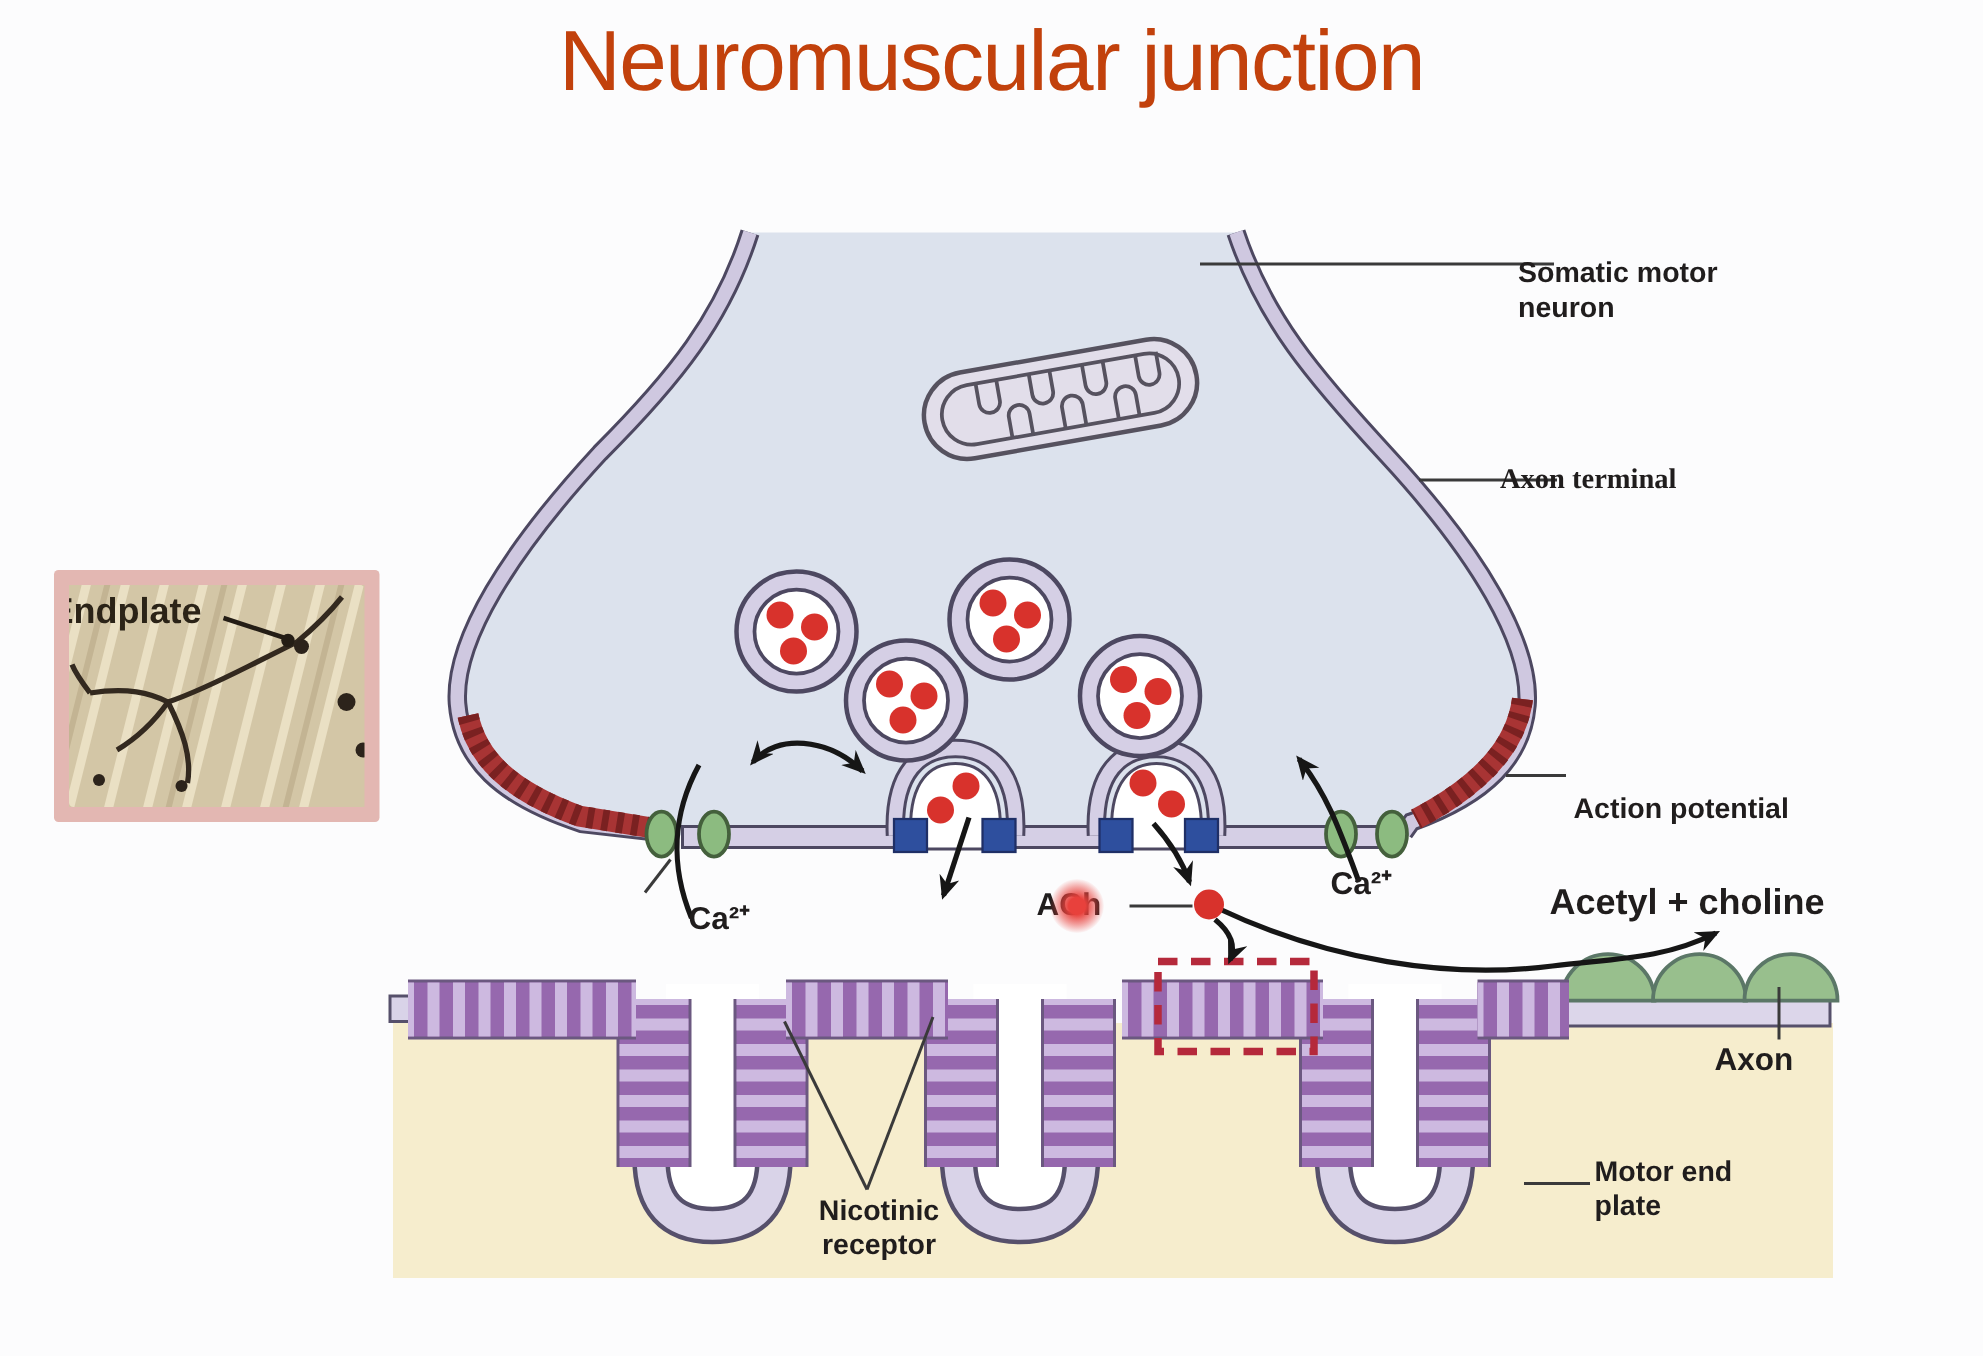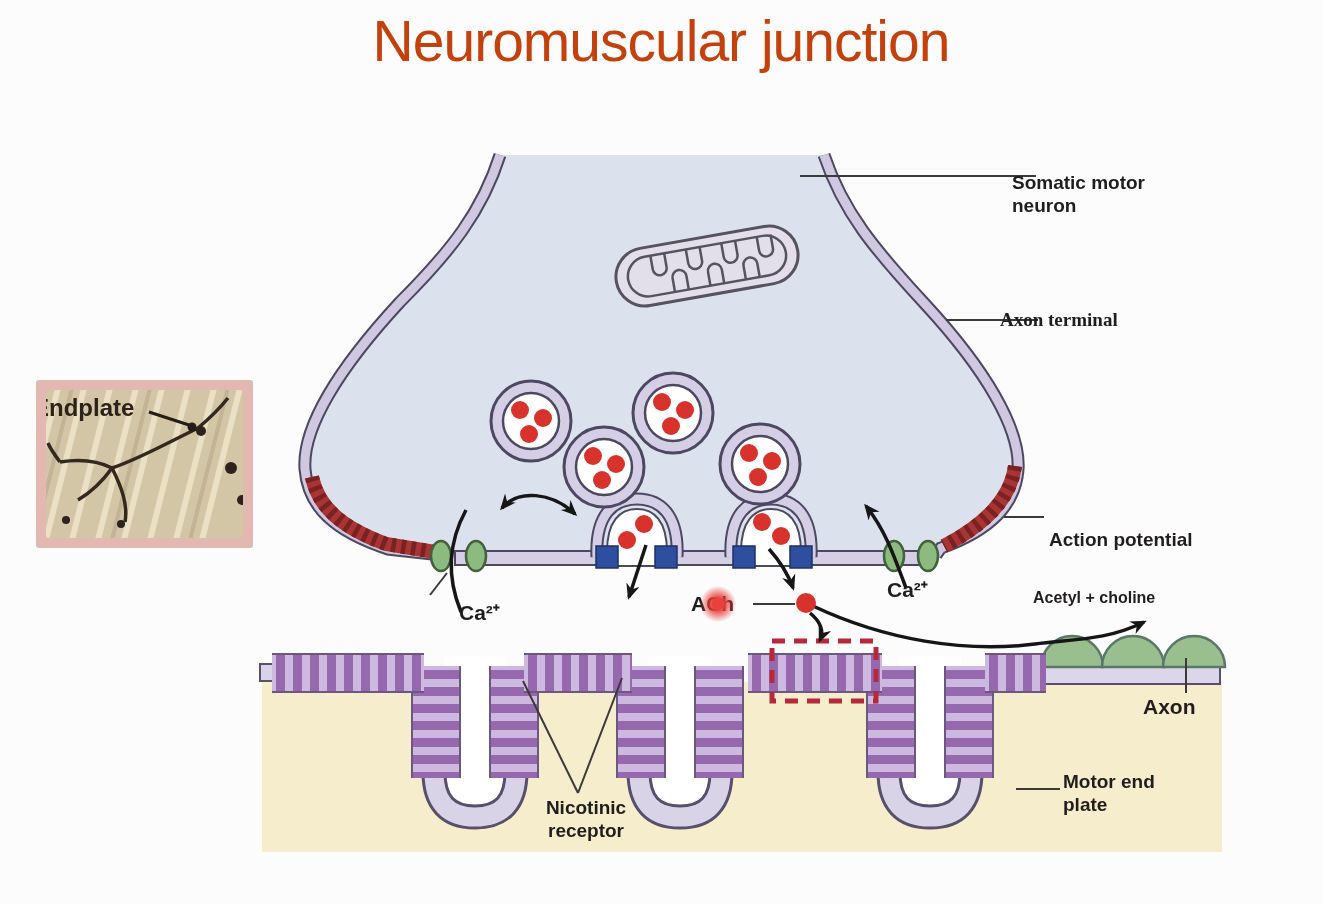--- a/index.html
+++ b/index.html
@@ -12,21 +12,21 @@
     position:absolute;z-index:2;font-weight:bold;font-size:19px;
     color:#201d1d;white-space:pre-line;line-height:1.2;
   }
   .title{
     position:absolute;z-index:2;left:0;top:8px;width:100%;text-align:center;
     font-size:57px;font-weight:500;letter-spacing:-1px;color:#c2410c;
     white-space:nowrap;
   }
   .desc{left:57px;top:149px;line-height:1.24;}
   .s21{font-size:21px;}
-  .s20{font-size:16px;}
+  .s20{font-size:24px;}
   .ctr{text-align:center;}
   .glow-dot{
     position:absolute;z-index:3;width:36px;height:36px;left:700px;top:586px;border-radius:50%;
     background:radial-gradient(circle,#e8413c 0 22%,rgba(232,65,60,.5) 48%,rgba(232,65,60,0) 72%);
   }
   .inset-label-clip{
     position:absolute;z-index:2;left:46px;top:394px;width:128px;height:36px;overflow:hidden;
   }
   .inset-label-clip span{
     display:inline-block;margin-left:-13px;font-weight:bold;font-size:24px;color:#2b2317;

